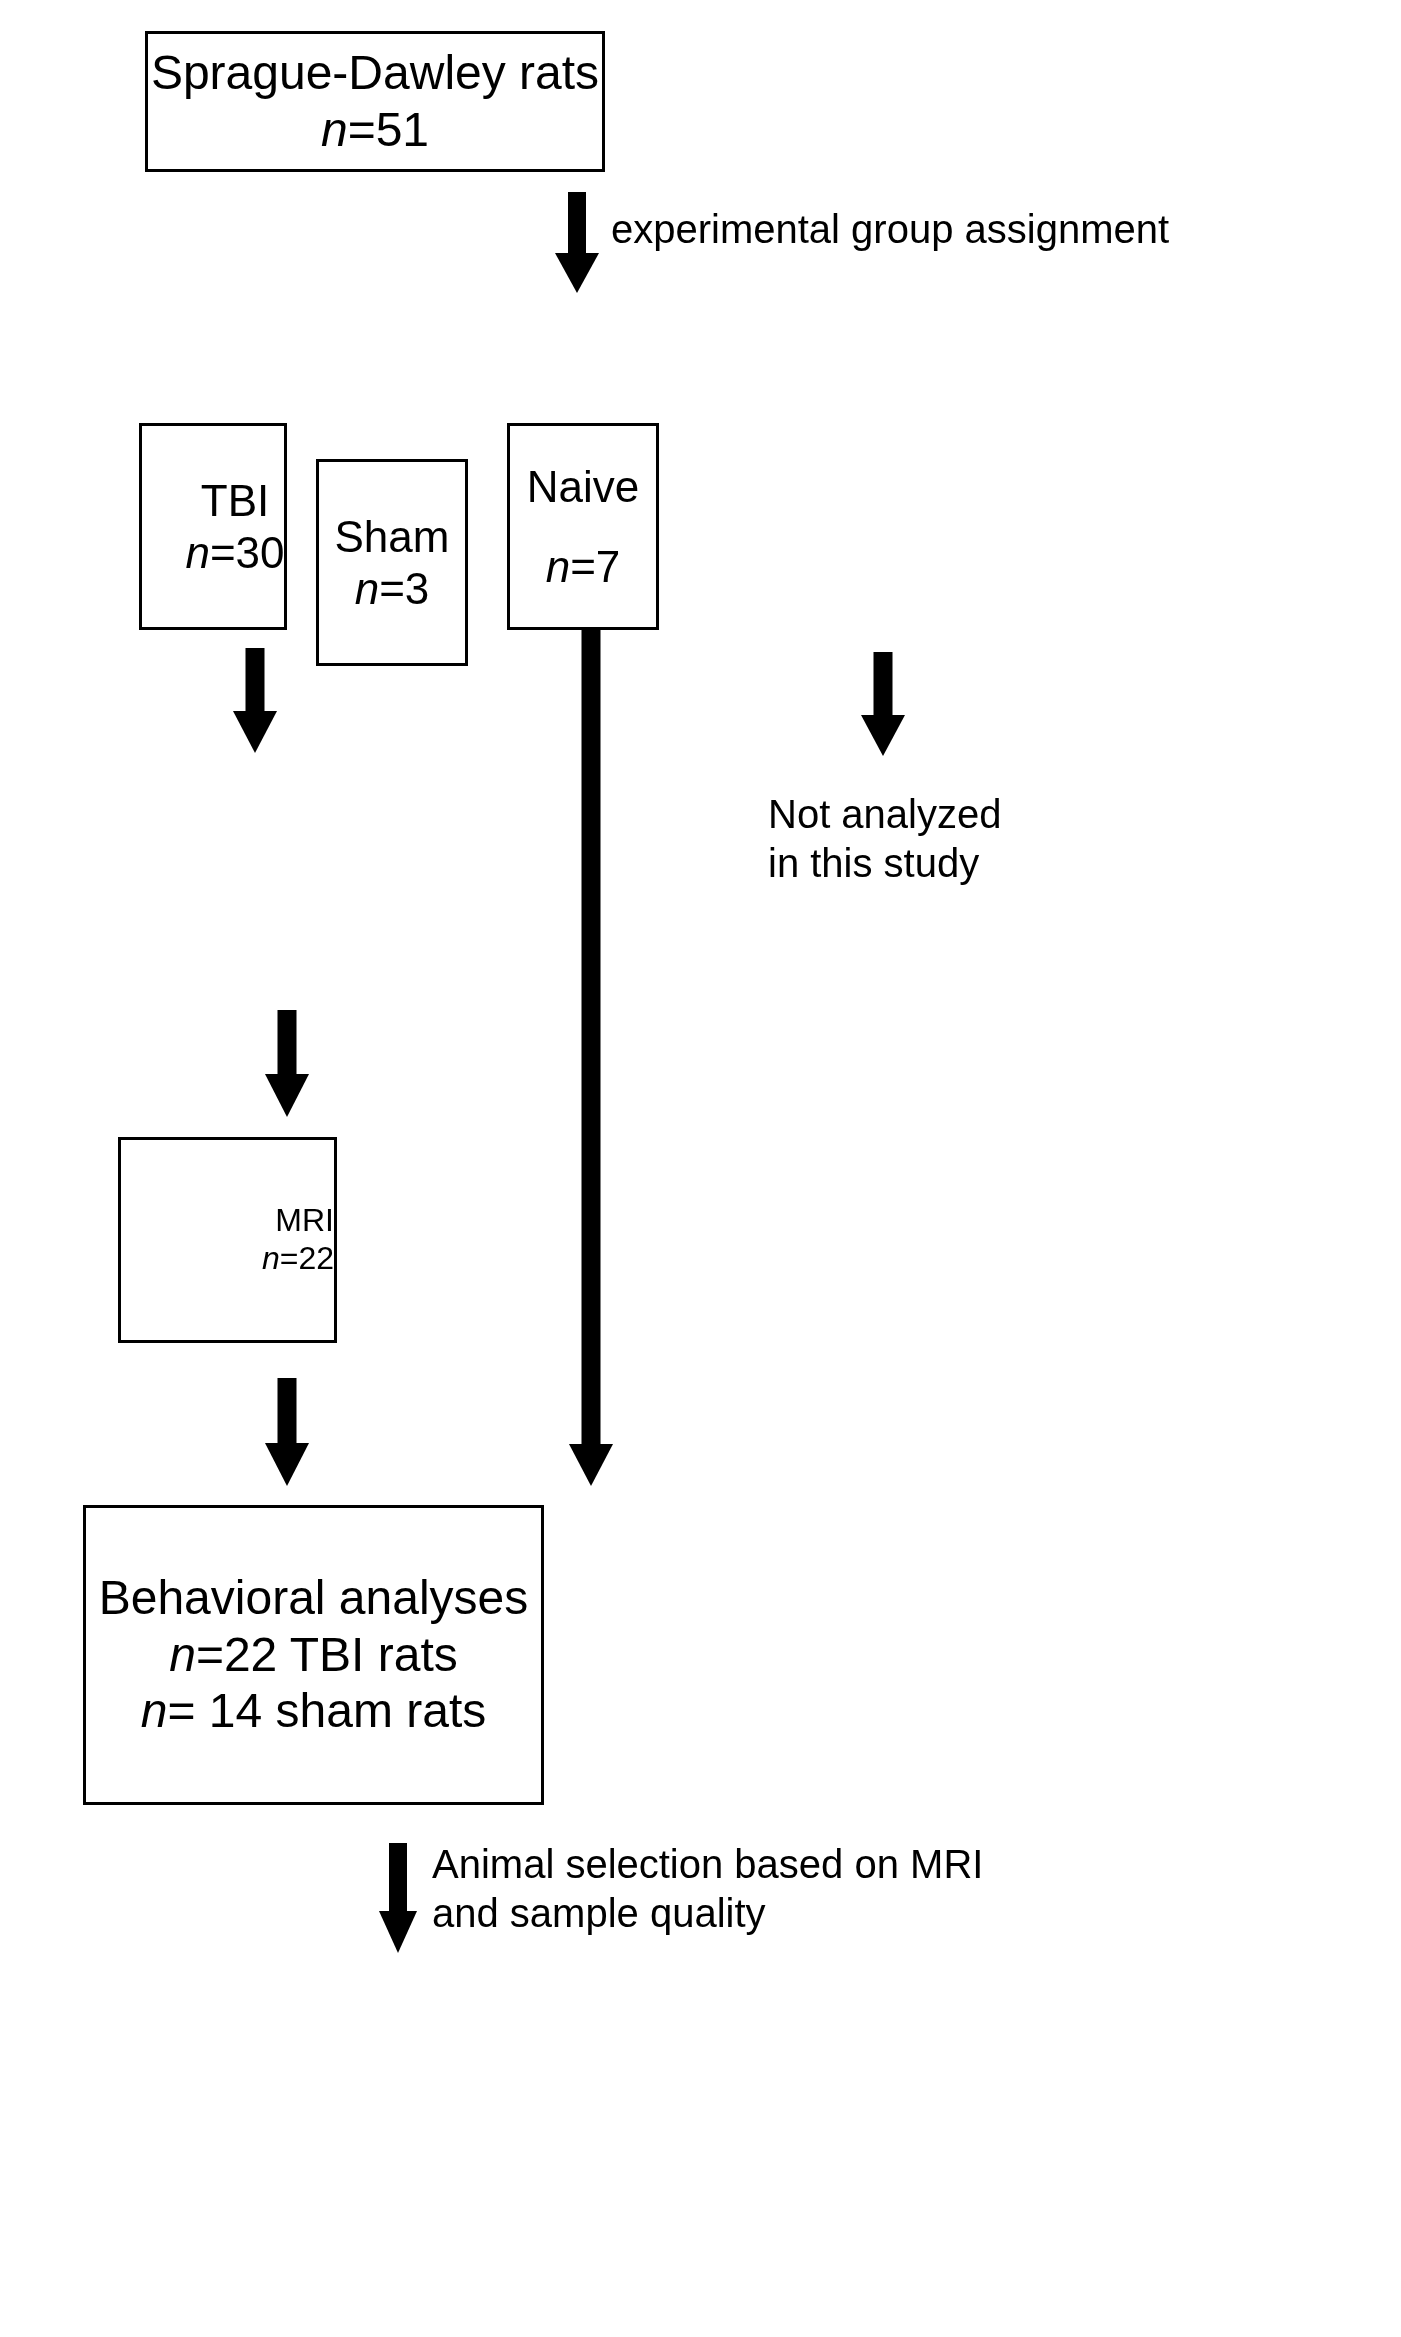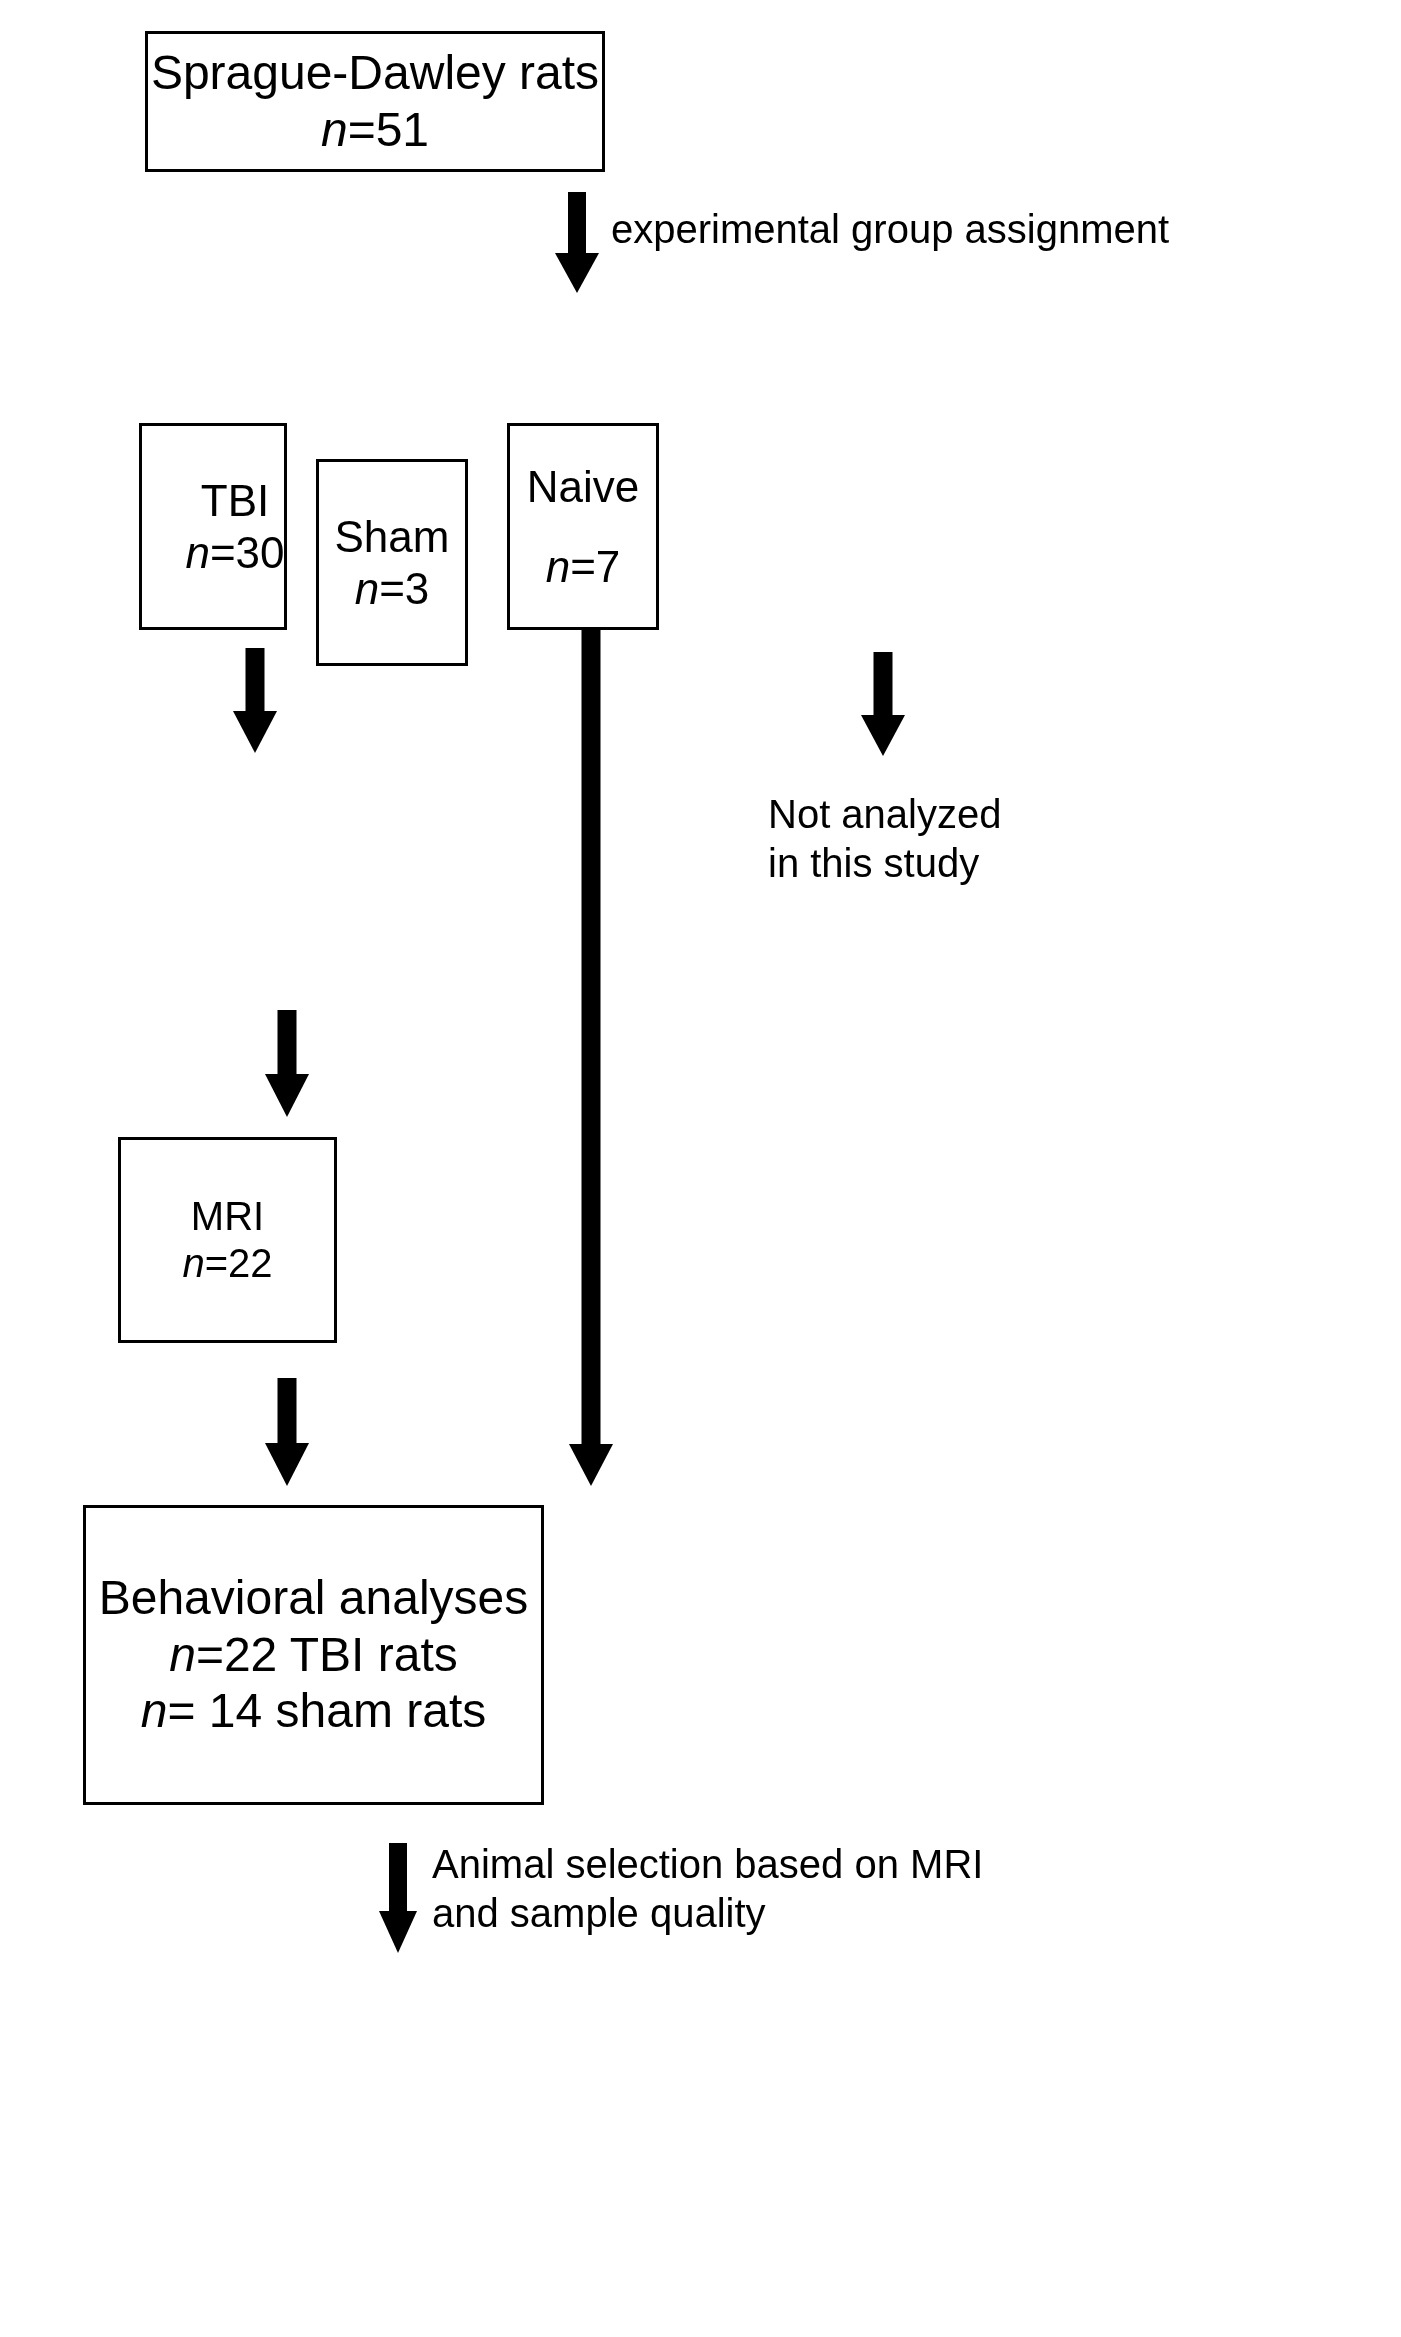--- a/index.html
+++ b/index.html
@@ -125,21 +125,21 @@
     <span class="line">Not analyzed</span><br>
     <span class="line">in this study</span>
   </div>
 
 
   <div class="arrow" style="left:255px; top:1010px; width:64px; height:107px;">
     <div class="shaft" style="width:19px; height:66px;"></div>
     <div class="head" style="border-top-width:43px;"></div>
   </div>
 
-  <div class="box" style="left:118px; top:1137px; width:219px; height:206px; font-size:40px;">
+  <div class="box" style="left:118px; top:1137px; width:219px; height:206px; font-size:32px;align-items:flex-end;">
     <span class="line">MRI</span>
     <span class="line"><i class="ital">n</i><span>=22</span></span>
   </div>
 
   <div class="arrow" style="left:255px; top:1378px; width:64px; height:108px;">
     <div class="shaft" style="width:19px; height:67px;"></div>
     <div class="head" style="border-top-width:43px;"></div>
   </div>
 
   <div class="box" style="left:83px; top:1505px; width:461px; height:300px; font-size:48px;">

